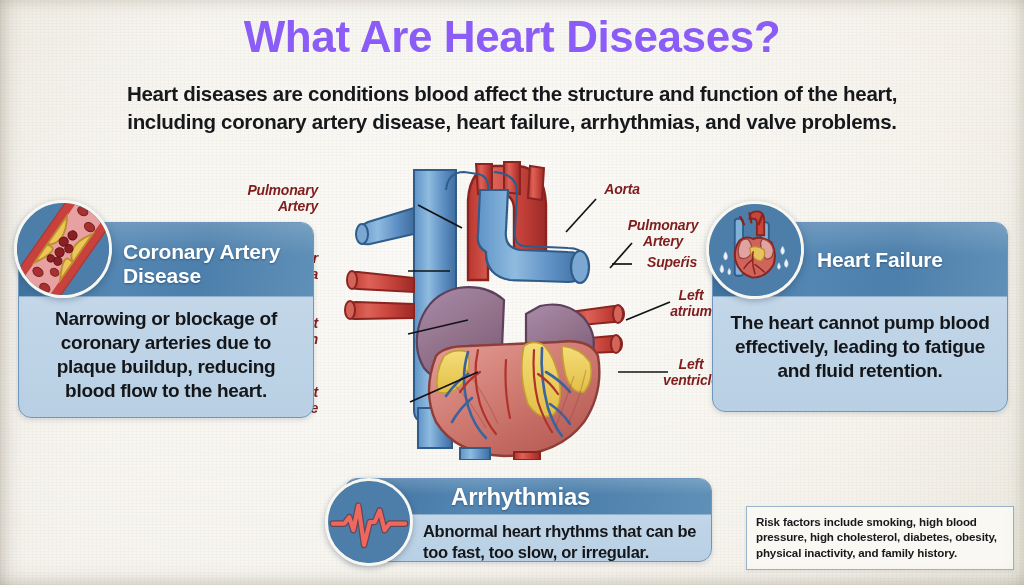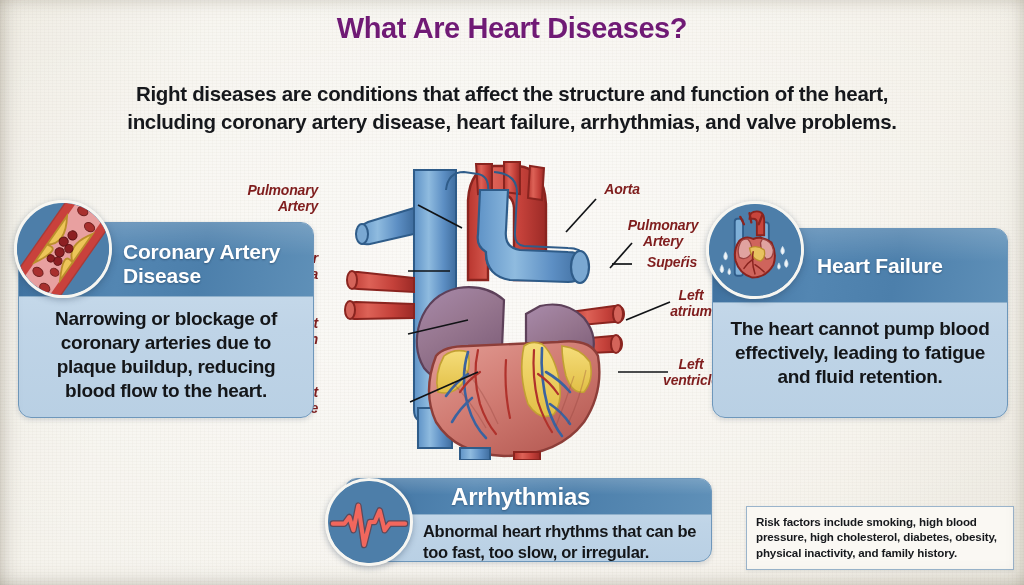--- a/index.html
+++ b/index.html
@@ -43,23 +43,23 @@
                 inset 0 -12px 24px -14px rgba(90,80,60,0.28);
   }
 
   #stage { position: absolute; inset: 0; }
 
   
   #title {
     position: absolute;
     top: 12px; left: 0; width: 1024px;
     text-align: center;
-    font-size: 29px;
-    font-weight: bold;
-    color: #701a75;
+    font-size: 44px;
+    font-weight: bold;
+    color: #8b5cf6;
     letter-spacing: -0.4px;
     text-shadow: 0 1px 1px rgba(255,255,255,.6);
   }
   #subtitle {
     position: absolute;
     top: 80px; left: 50px; width: 924px;
     text-align: center;
     font-size: 20.5px;
     font-weight: bold;
     color: #16181c;
@@ -116,21 +116,21 @@
   }
   .badge svg { display: block; width: 100%; height: 100%; }
 
   
   #card-cad        { left: 18px;  top: 222px; width: 296px; height: 196px; }
   #card-cad .card-head { height: 74px; padding-left: 104px; }
   #card-cad .card-title { font-size: 21px; margin-top: 8px; }
   #card-cad .card-body { top: 84px; padding: 0 14px; font-size: 19px; }
   #badge-cad { left: 14px; top: 200px; width: 98px; height: 98px; }
 
-  #card-hf        { left: 712px; top: 228px; width: 296px; height: 190px; }
+  #card-hf        { left: 712px; top: 222px; width: 296px; height: 190px; }
   #card-hf .card-head { height: 74px; padding-left: 104px; }
   #card-hf .card-title { font-size: 21px; }
   #card-hf .card-body { top: 88px; padding: 0 12px; font-size: 19px; }
   #badge-hf { left: 706px; top: 201px; width: 98px; height: 98px; }
 
   #card-arr        { left: 344px; top: 478px; width: 368px; height: 84px; }
   #card-arr .card-head { height: 36px; padding-left: 86px; }
   #card-arr .card-title { font-size: 24px; margin-left: 20px; }
   #card-arr .card-body { top: 42px; left: 78px; right: 8px; text-align: left; font-size: 16.5px; }
   #badge-arr { left: 325px; top: 478px; width: 88px; height: 88px; }
@@ -183,21 +183,21 @@
 </style>
 </head>
 <body>
 
 <div id="paper"></div>
 
 <div id="stage">
 
   <div id="title">What Are Heart Diseases?</div>
   <div id="subtitle">
-    <span>Right diseases are conditions that affect the structure and function of the heart,</span>
+    <span>Heart diseases are conditions blood affect the structure and function of the heart,</span>
     <span class="l2">including coronary artery disease, heart failure, arrhythmias, and valve problems.</span>
   </div>
 
   <div id="diagram">
     <svg id="heart-svg" viewBox="0 0 400 300">
       <defs>
         <linearGradient id="gVeinBlue" x1="0" y1="0" x2="1" y2="0">
           <stop offset="0%" stop-color="#5f93c7"></stop>
           <stop offset="35%" stop-color="#8fbbdf"></stop>
           <stop offset="70%" stop-color="#5d8fc4"></stop>

